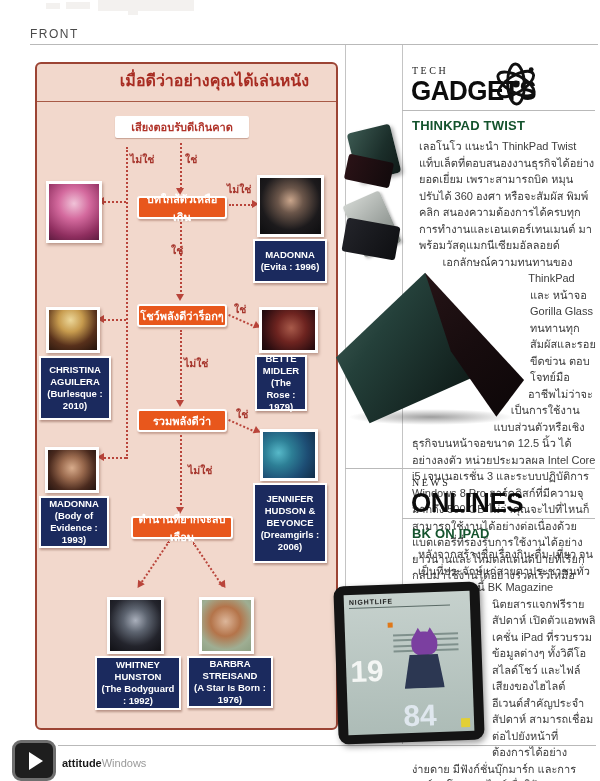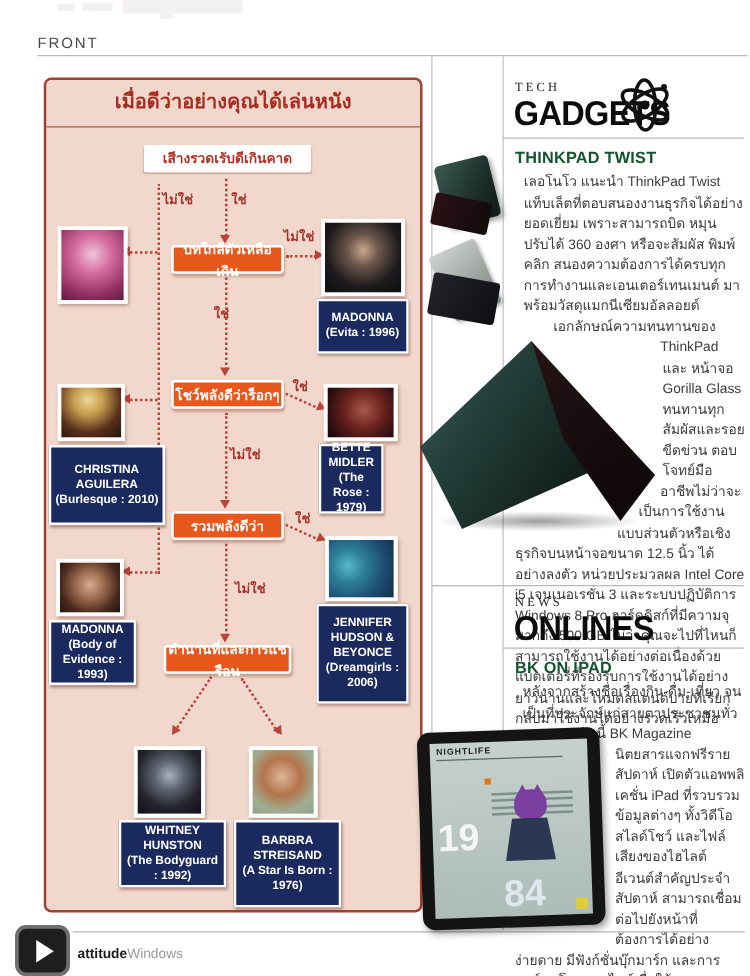--- a/index.html
+++ b/index.html
@@ -8,21 +8,21 @@
   .abs{position:absolute;}
   
   .hrule{position:absolute;background:#b9b9b9;height:1px;}
   .vrule{position:absolute;background:#c4c4c4;width:1px;}
   .front{position:absolute;left:30px;top:27px;font-size:12px;letter-spacing:1.5px;color:#4a4a4a;}
   .artifact{position:absolute;background:#f3f1ef;}
   
   .panel{position:absolute;left:35px;top:62px;width:303px;height:668px;background:#f2d8cc;
          border:2px solid #9c4434;border-radius:6px;box-sizing:border-box;}
   .fc-title{position:absolute;left:35px;top:68px;width:303px;text-align:center;
-            font-size:16px;font-weight:bold;color:#a82c22;}
+            font-size:16px;font-weight:bold;color:#a82c22;padding-left:28px;}
   .fc-divider{position:absolute;left:37px;top:101px;width:299px;height:1px;background:#a85a46;}
   .startbox{position:absolute;left:115px;top:116px;width:134px;height:22px;background:#ffffff;
             color:#b03228;font-weight:bold;font-size:11px;text-align:center;line-height:22px;
             border-radius:2px;box-shadow:0 1px 1px rgba(120,60,40,.35);}
   .obox{position:absolute;background:#e8571c;border:2px solid #fff;border-radius:3px;color:#fff;
         font-weight:bold;font-size:11px;text-align:center;box-shadow:1px 2px 2px rgba(120,60,40,.35);
         display:flex;align-items:center;justify-content:center;box-sizing:border-box;}
   .flabel{position:absolute;font-size:10.5px;font-weight:bold;color:#a6352c;white-space:nowrap;text-align:right;}
   .dotv{position:absolute;border-left:2px dotted #b9443a;width:0;}
   .doth{position:absolute;border-top:2px dotted #b9443a;height:0;transform-origin:left top;}
@@ -111,21 +111,21 @@
 
   <div class="front">FRONT</div>
   <div class="hrule" style="left:30px;top:44px;width:568px;"></div>
   <div class="vrule" style="left:345px;top:45px;height:699px;"></div>
   <div class="vrule" style="left:402px;top:45px;height:699px;"></div>
 
   <div class="panel"></div>
   <div class="fc-title">เมื่อดีว่าอย่างคุณได้เล่นหนัง</div>
   <div class="fc-divider"></div>
 
-  <div class="startbox">เสีางรวดเรับดีเกินคาด</div>
+  <div class="startbox">เสียงตอบรับดีเกินคาด</div>
 
   <div class="dotv" style="left:126px;top:147px;height:312px;"></div>
   <div class="dotv" style="left:180px;top:143px;height:46px;"></div>
   <div class="ah down" style="left:176px;top:188px;"></div>
 
   <div class="flabel" style="left:130px;top:151px;">ไม่ใช่</div>
   <div class="flabel" style="left:185px;top:151px;">ใช่</div>
 
   <div class="doth" style="left:104px;top:201px;width:22px;"></div>
   <div class="ah left" style="left:97px;top:197px;"></div>
@@ -151,60 +151,60 @@
   <div class="flabel" style="left:184px;top:355px;">ไม่ใช่</div>
 
   <div class="obox" style="left:137px;top:409px;width:90px;height:23px;">รวมพลังดีว่า</div>
   <div class="doth" style="left:229px;top:419px;width:30px;transform:rotate(24deg);"></div>
   <div class="ah right" style="left:254px;top:427px;transform:rotate(24deg);"></div>
   <div class="flabel" style="left:236px;top:406px;">ใช่</div>
   <div class="dotv" style="left:180px;top:435px;height:74px;"></div>
   <div class="ah down" style="left:176px;top:507px;"></div>
   <div class="flabel" style="left:188px;top:462px;">ไม่ใช่</div>
 
-  <div class="obox" style="left:131px;top:516px;width:102px;height:23px;">ตำนานที่และการแชรือน</div>
+  <div class="obox" style="left:131px;top:516px;width:102px;height:23px;">ตำนานที่ยากจะลบเลือน</div>
   <div class="doth" style="left:170px;top:542px;width:53px;transform:rotate(124deg);"></div>
   <div class="ah right" style="left:136px;top:581px;transform:rotate(124deg);"></div>
   <div class="doth" style="left:194px;top:542px;width:53px;transform:rotate(56deg);"></div>
   <div class="ah right" style="left:220px;top:581px;transform:rotate(56deg);"></div>
 
   <div class="photo ph1" style="left:46px;top:181px;width:56px;height:62px;"></div>
   <div class="photo ph2" style="left:257px;top:175px;width:67px;height:62px;"></div>
   <div class="photo ph3" style="left:46px;top:307px;width:54px;height:46px;"></div>
   <div class="photo ph4" style="left:259px;top:307px;width:59px;height:46px;"></div>
   <div class="photo ph5" style="left:45px;top:447px;width:54px;height:46px;"></div>
   <div class="photo ph6" style="left:260px;top:429px;width:58px;height:52px;"></div>
   <div class="photo ph7" style="left:107px;top:597px;width:57px;height:57px;"></div>
   <div class="photo ph8" style="left:199px;top:597px;width:55px;height:57px;"></div>
 
   <div class="cap" style="left:253px;top:239px;width:74px;height:44px;">
     <span>MADONNA</span>
     <span>(Evita : 1996)</span>
   </div>
-  <div class="cap" style="left:39px;top:356px;width:93px;height:64px;">
+  <div class="cap" style="left:39px;top:356px;width:72px;height:64px;">
     <span>CHRISTINA AGUILERA</span>
     <span>(Burlesque : 2010)</span>
   </div>
   <div class="cap" style="left:255px;top:355px;width:52px;height:56px;">
     <span>BETTE MIDLER</span>
     <span>(The Rose : 1979)</span>
   </div>
   <div class="cap" style="left:39px;top:496px;width:70px;height:52px;">
     <span>MADONNA</span>
     <span>(Body of Evidence : 1993)</span>
   </div>
   <div class="cap" style="left:253px;top:483px;width:74px;height:80px;">
     <span>JENNIFER HUDSON &amp; BEYONCE</span>
     <span>(Dreamgirls : 2006)</span>
   </div>
   <div class="cap" style="left:95px;top:656px;width:86px;height:54px;">
     <span>WHITNEY HUNSTON</span>
     <span>(The Bodyguard : 1992)</span>
   </div>
-  <div class="cap" style="left:187px;top:656px;width:86px;height:70px;">
+  <div class="cap" style="left:187px;top:656px;width:86px;height:52px;">
     <span>BARBRA STREISAND</span>
     <span>(A Star Is Born : 1976)</span>
   </div>
 
   <div class="kicker" style="left:412px;top:65px;">TECH</div>
   <div class="bigword" style="left:411px;top:77px;">GADGETS</div>
   <svg class="abs" style="left:492px;top:60px;" width="48" height="48" viewBox="0 0 60 60">
     <g stroke="#101010" stroke-width="3.6" fill="none">
       <ellipse cx="30" cy="30" rx="25" ry="10.5" transform="rotate(28 30 30)"></ellipse>
       <ellipse cx="30" cy="30" rx="25" ry="10.5" transform="rotate(88 30 30)"></ellipse>

